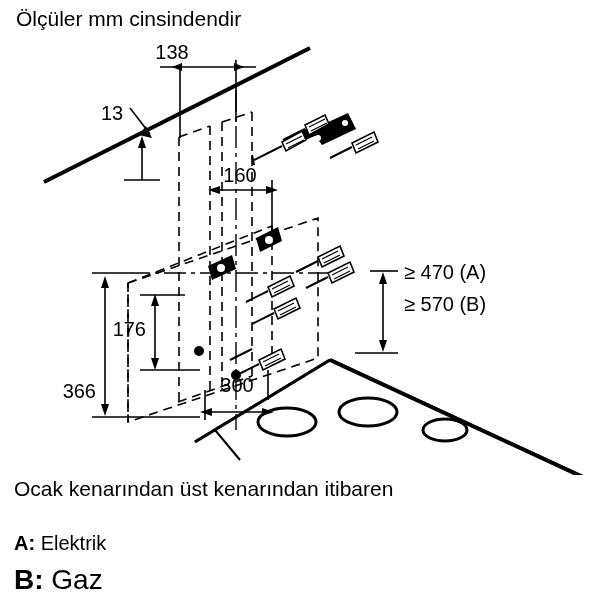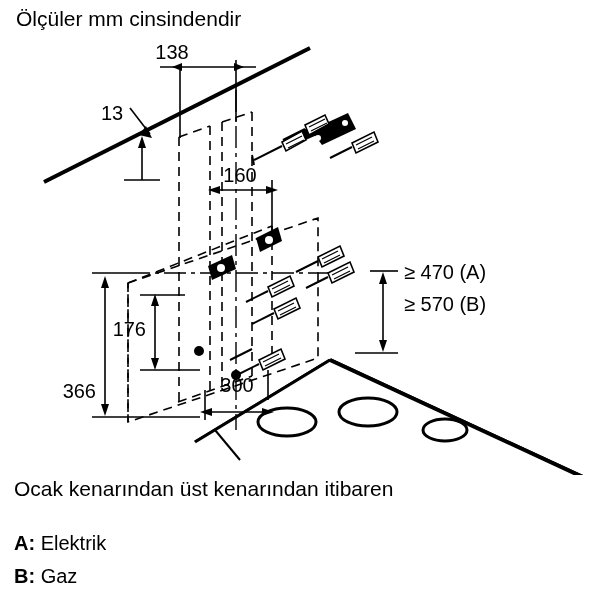--- a/index.html
+++ b/index.html
@@ -34,21 +34,21 @@
     font-size: 21px;
   }
   #legend-a {
     left: 14px;
     top: 533px;
     font-size: 20px;
   }
   #legend-b {
     left: 14px;
     top: 566px;
-    font-size: 20px;
+    font-size: 28px;
   }
   .legend-key {
     font-weight: bold;
   }
   #drawing {
     position: absolute;
     left: 0;
     top: 30px;
     width: 600px;
     height: 445px;

